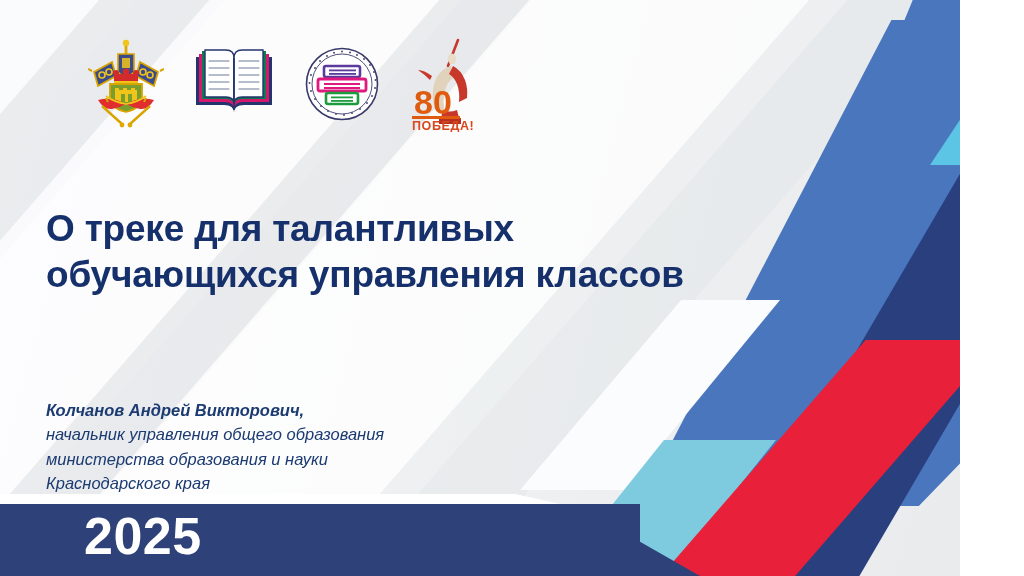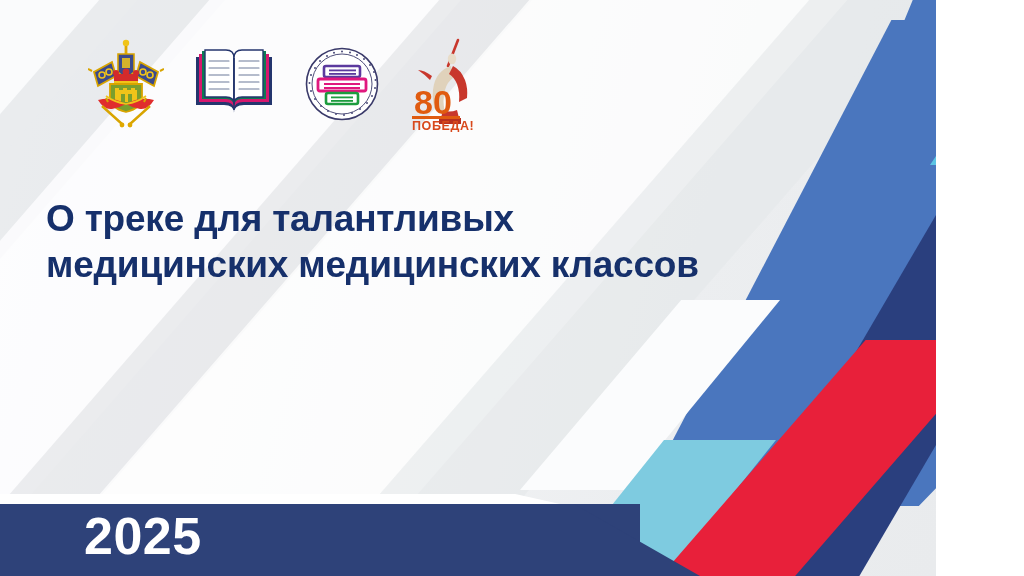--- a/index.html
+++ b/index.html
@@ -7,20 +7,21 @@
     padding: 0;
     background: #ffffff;
   }
   #slide {
     position: relative;
     width: 936px;
     height: 576px;
     overflow: hidden;
     background: #f2f3f5;
     font-family: "Liberation Sans", "DejaVu Sans", sans-serif;
+    padding-left: 24px;
   }
 
   
   .bg-base {
     position: absolute;
     inset: 0;
     background: linear-gradient(105deg, #fbfbfc 0%, #f4f5f6 35%, #eceef0 70%, #e9ebed 100%);
   }
   .bg-stripe {
     position: absolute;
@@ -158,21 +159,21 @@
   .logo {
     display: flex;
     align-items: center;
     justify-content: center;
   }
 
   
   .title {
     position: absolute;
     left: 46px;
-    top: 196px;
+    top: 206px;
     width: 740px;
     color: #16306b;
     font-size: 37px;
     font-weight: bold;
     line-height: 1.25;
     letter-spacing: -0.2px;
   }
 
   
   .author {
@@ -349,22 +350,28 @@
         <rect x="4" y="80" width="48" height="3" fill="#e05b10"></rect>
 
         <text x="4" y="94" font-family="Liberation Sans, sans-serif" font-size="12.5" font-weight="bold" letter-spacing="0.6" fill="#d8481b">ПОБЕДА!</text>
       </svg>
     </div>
 
   </div>
 
   <div class="title">
     <div>О треке для талантливых</div>
-    <div>медицинских медицинских классов</div>
+    <div>обучающихся управления классов</div>
   </div>
 
+  <div class="author">
+    <div class="name">Колчанов Андрей Викторович,</div>
+    <div>начальник управления общего образования</div>
+    <div>министерства образования и науки</div>
+    <div>Краснодарского края</div>
+  </div>
 
   <div class="bar-sliver"></div>
   <div class="bottom-bar-alt"></div>
   <div class="bottom-bar"></div>
   <div class="year">2025</div>
 
 </div>
 
 </body></html>

